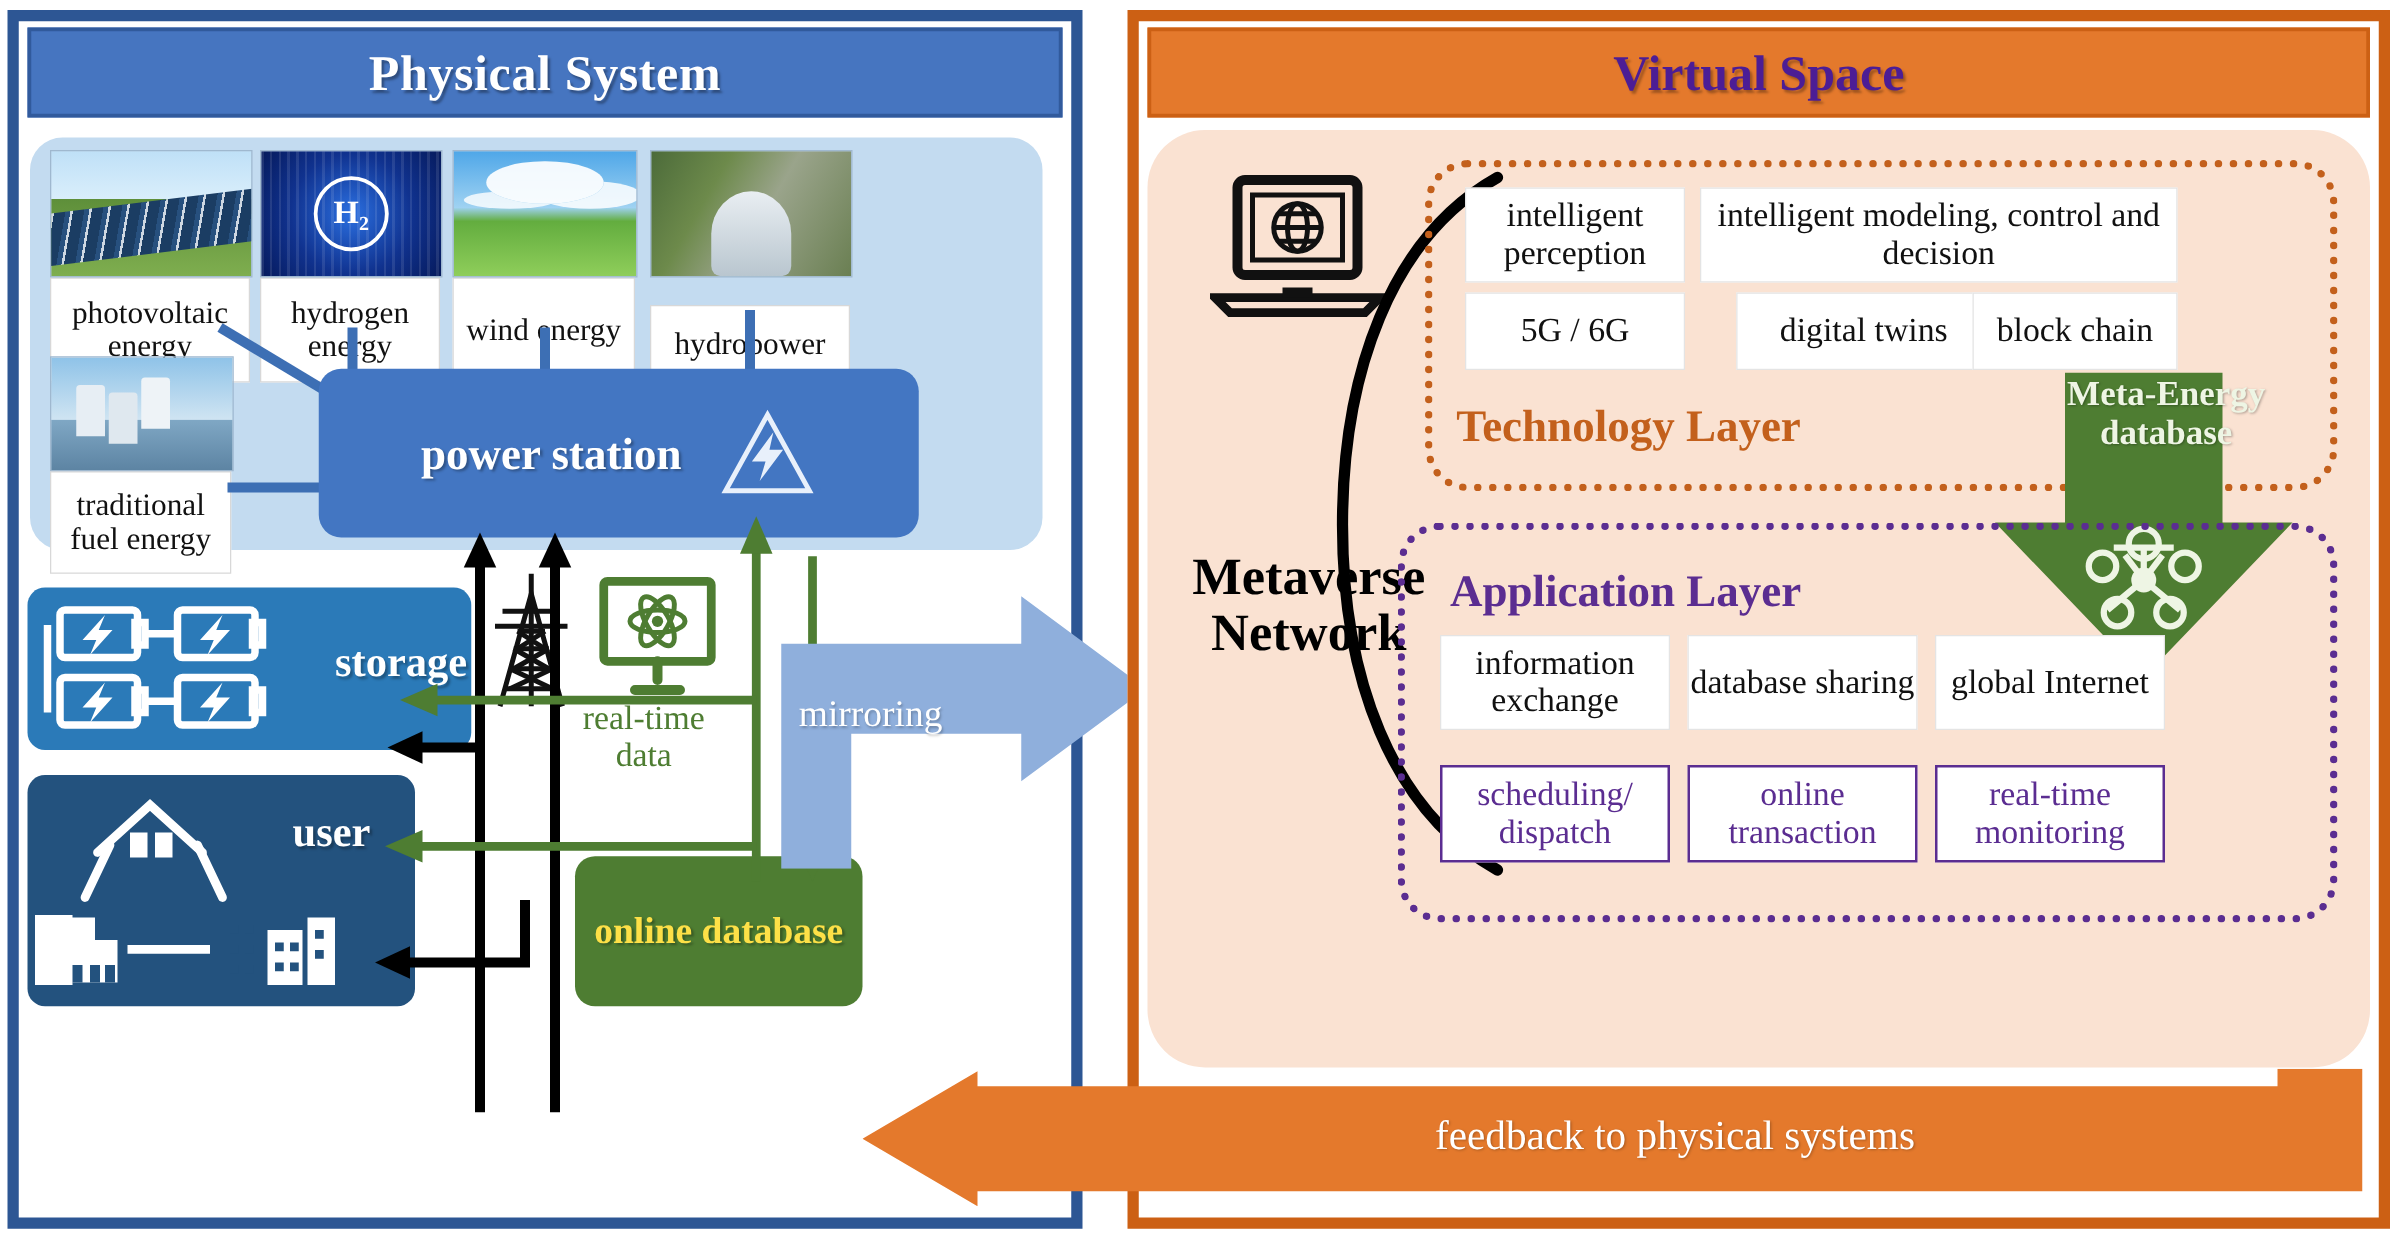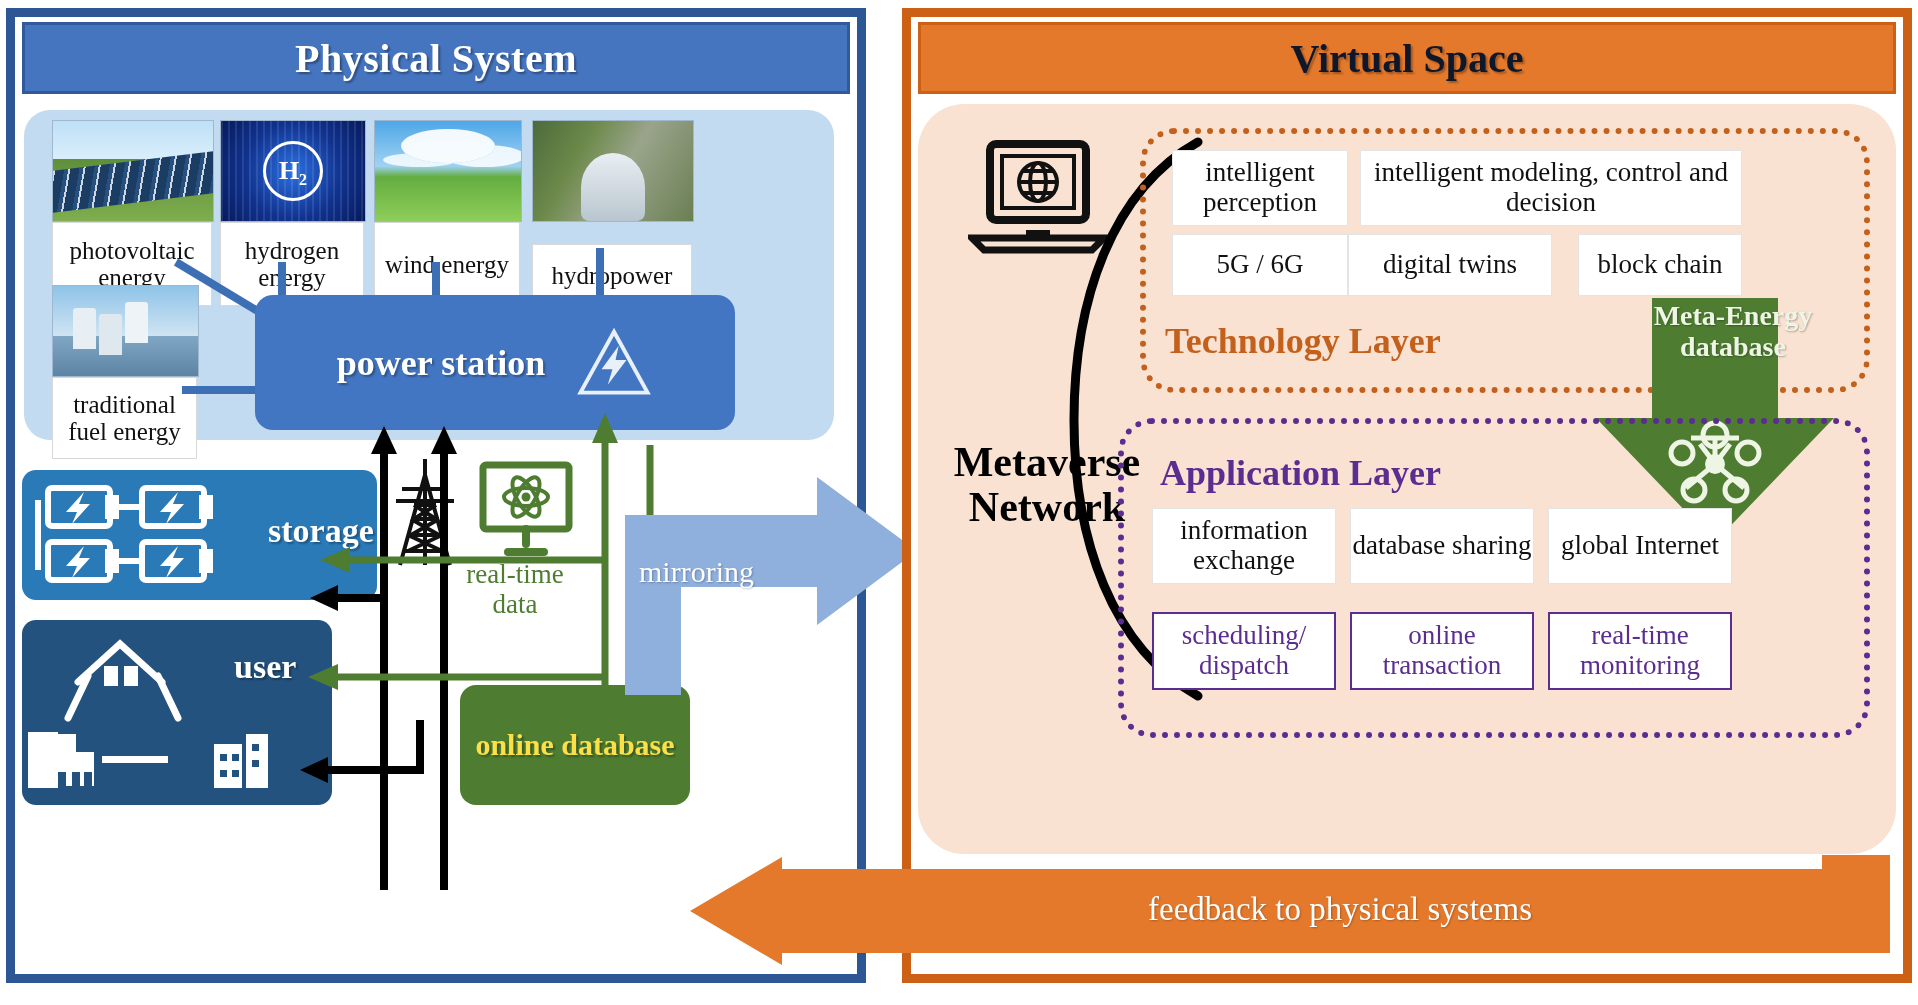--- a/index.html
+++ b/index.html
@@ -11,21 +11,21 @@
   .ctr{display:flex;align-items:center;justify-content:center;text-align:center;}
 
   
   #left-panel{left:6px;top:8px;width:860px;height:975px;border:9px solid #2d5694;background:#ffffff;}
   #left-header{left:22px;top:22px;width:828px;height:72px;background:#4675c0;border:3px solid #315a9c;}
   #left-header span{color:#ffffff;font-size:40px;font-weight:bold;letter-spacing:.5px;
      text-shadow:2px 2px 2px rgba(0,0,0,.35);}
 
   #gen-group{left:24px;top:110px;width:810px;height:330px;background:#c3dbf0;border-radius:26px;}
 
-  .src-card{position:absolute;margin-left:12px;}
+  .src-card{position:absolute;}
   .src-img{width:100%;height:100px;border:1px solid #9fb8cf;background-size:cover;background-position:center;}
   .src-label{background:#ffffff;border:1px solid #d8d8d8;font-size:25px;line-height:1.08;color:#111;
       padding:5px 2px;text-align:center;}
 
   
   .img-pv{background:
      linear-gradient(#bfe0f7 0%,#d9eefb 38%,#5e8f3a 38%,#7fae4f 100%);
      position:relative;overflow:hidden;}
   .img-pv:after{content:"";position:absolute;left:-8%;top:40%;width:116%;height:42%;
      background:repeating-linear-gradient(100deg,#1b3d63 0 9px,#27507e 9px 13px,#cfd8e2 13px 15px);
@@ -58,21 +58,21 @@
   .rt-label{position:absolute;color:#4e7d32;font-size:27px;line-height:1.1;text-align:center;}
 
   
   #mirroring{left:605px;top:455px;width:330px;height:240px;}
   #mirroring .mlabel{position:absolute;left:34px;top:100px;width:210px;color:#ffffff;font-size:30px;
      text-shadow:1px 1px 2px rgba(0,0,0,.25);text-align:left;}
 
   
   #right-panel{left:902px;top:8px;width:1010px;height:975px;border:9px solid #cc6014;background:#ffffff;}
   #right-header{left:918px;top:22px;width:978px;height:72px;background:#e4792c;border:3px solid #cc6014;}
-  #right-header span{color:#0f172a;font-size:40px;font-weight:bold;text-shadow:2px 2px 2px rgba(0,0,0,.3);}
+  #right-header span{color:#4c1d95;font-size:40px;font-weight:bold;text-shadow:2px 2px 2px rgba(0,0,0,.3);}
 
   #vs-body{left:918px;top:104px;width:978px;height:750px;background:#fae2d2;border-radius:46px;}
 
   #tech-layer{left:1140px;top:128px;width:730px;height:265px;border:6px dotted #c3601c;border-radius:34px;}
   #app-layer{left:1118px;top:418px;width:752px;height:320px;border:6px dotted #5b2d91;border-radius:34px;}
 
   .tag{position:absolute;background:#ffffff;border:1px solid #e4e4e4;color:#111;font-size:27px;line-height:1.1;}
   .tagp{position:absolute;background:#ffffff;border:2px solid #5b2d91;color:#5b2d91;font-size:27px;line-height:1.1;}
 
   #tech-title{position:absolute;left:1165px;top:320px;color:#c3601c;font-size:36px;font-weight:bold;}
@@ -282,21 +282,21 @@
     <path d="M158 22 C72 70 34 180 34 300 C34 420 72 528 158 576" fill="none" stroke="#000" stroke-width="9" stroke-linecap="round"></path>
   </svg>
   <div class="abs ctr" style="left:912px;top:420px;width:270px;height:130px;flex-direction:column;line-height:1.08;">
     <span style="font-size:42px;font-weight:bold;color:#000;">Metaverse Network</span>
   </div>
 
   <div class="abs" id="tech-layer"></div>
   <div class="abs ctr tag" style="left:1172px;top:150px;width:176px;height:76px;">intelligent perception</div>
   <div class="abs ctr tag" style="left:1360px;top:150px;width:382px;height:76px;">intelligent modeling, control and decision</div>
   <div class="abs ctr tag" style="left:1172px;top:234px;width:176px;height:62px;">5G / 6G</div>
-  <div class="abs ctr tag" style="left:1348px;top:234px;width:204px;height:62px;">digital twins</div>
+  <div class="abs ctr tag" style="left:1389px;top:234px;width:204px;height:62px;">digital twins</div>
   <div class="abs ctr tag" style="left:1578px;top:234px;width:164px;height:62px;">block chain</div>
   <div id="tech-title">Technology Layer</div>
 
   <svg class="abs" style="left:1590px;top:298px;" width="250" height="250" viewBox="0 0 250 250">
     <path d="M62 0 H188 V120 H244 L125 244 L6 120 H62 Z" fill="#4e7d32"></path>
     <g stroke="#eef5e4" stroke-width="5" fill="none">
       <path d="M125 140 V166 M125 166 L96 190 M125 166 L154 190"></path>
       <path d="M101 140 L125 140 M149 140 L125 140"></path>
       <path d="M110 146 L125 166 M140 146 L125 166"></path>
     </g>

